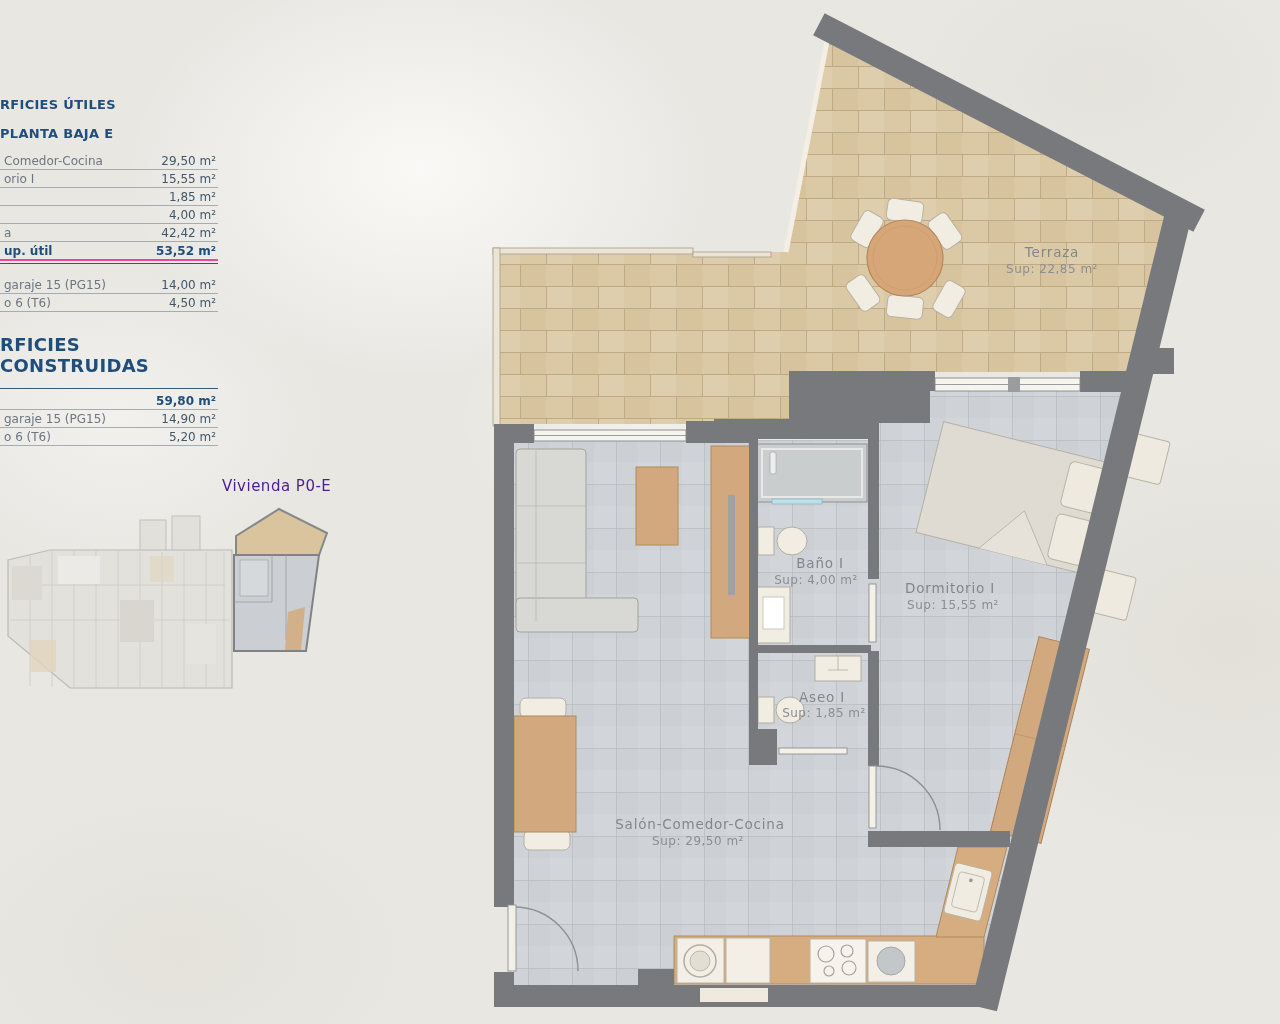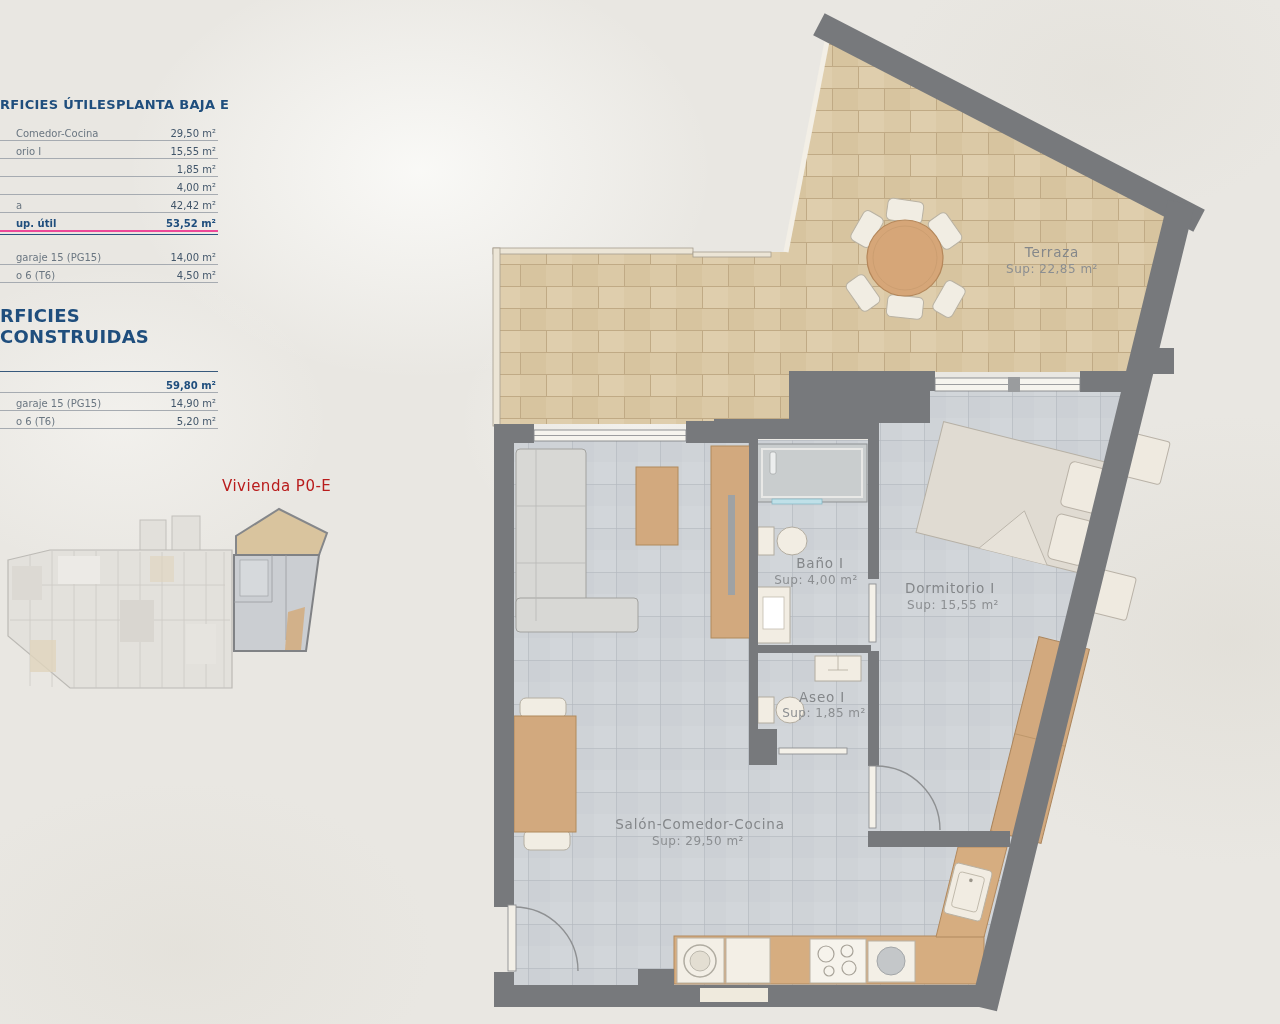--- a/index.html
+++ b/index.html
@@ -11,35 +11,35 @@
       radial-gradient(420px 300px at 420px 170px, rgba(252,252,250,.85), rgba(252,252,250,0) 70%),
       radial-gradient(300px 220px at 120px 420px, rgba(248,247,244,.6), rgba(248,247,244,0) 70%),
       radial-gradient(260px 200px at 640px 420px, rgba(250,249,246,.55), rgba(250,249,246,0) 70%),
       radial-gradient(420px 320px at 1230px 640px, rgba(221,218,210,.55), rgba(221,218,210,0) 70%),
       radial-gradient(360px 240px at 180px 950px, rgba(224,221,213,.5), rgba(224,221,213,0) 70%),
       radial-gradient(300px 200px at 1100px 80px, rgba(223,220,212,.4), rgba(223,220,212,0) 70%);
   }
   
   .panel{position:absolute;left:0;top:97px;width:218px;color:#42566a;}
   .thead{display:flex;justify-content:space-between;font-size:13px;font-weight:bold;
-         color:#1f4e7d;letter-spacing:.3px;white-space:nowrap;}
-  .thead .h2{padding-right:2px;}
+         color:#1f4e7d;letter-spacing:.3px;white-space:nowrap;flex-direction:column;}
+  .thead .h2{padding-right:2px;margin-top:14px;}
   .rows{margin-top:11px;}
   .srow{display:flex;justify-content:space-between;align-items:flex-end;height:16px;
-        font-size:10px;border-bottom:1px solid #a6abb1;padding:0 2px 1px 16px;white-space:nowrap;text-align:center;}
+        font-size:12px;border-bottom:1px solid #a6abb1;padding:0 2px 1px 4px;white-space:nowrap;text-align:center;}
   .srow .lab{color:#6a7681;}
   .srow .val{color:#42566a;}
   .srow.bold .val,.srow.total .val,.srow.total .lab{color:#1f4e7d;font-weight:bold;}
   .srow.total{border-bottom:2px solid #ec4899;position:relative;}
   .srow.total::after{content:"";position:absolute;left:0;right:0;bottom:-5px;height:1px;background:#2b5580;}
   .rows2{margin-top:15px;}
   .h-constr{margin-top:22px;font-size:18px;font-weight:bold;color:#1f4e7d;letter-spacing:.3px;}
-  .rows3{margin-top:24px;}
+  .rows3{margin-top:12px;}
   .rows3 .srow:first-child{border-top:1.5px solid #37597c;height:19px;}
-  .vivienda{position:absolute;left:222px;top:477px;font-size:15px;color:#b91c1c;
+  .vivienda{position:absolute;left:222px;top:477px;font-size:15px;color:#4c1d95;
             letter-spacing:.5px;font-weight:500;}
   svg text{font-family:"DejaVu Sans","Liberation Sans",sans-serif;}
   .roomname{font-size:13.5px;fill:#84878a;letter-spacing:.8px;}
   .roomsup{font-size:12px;fill:#8b8e91;letter-spacing:.5px;}
   .plansvg{position:absolute;left:0;top:0;}
 </style>
 </head>
 <body>
 
 <svg class="plansvg" width="1280" height="1024" viewBox="0 0 1280 1024">

